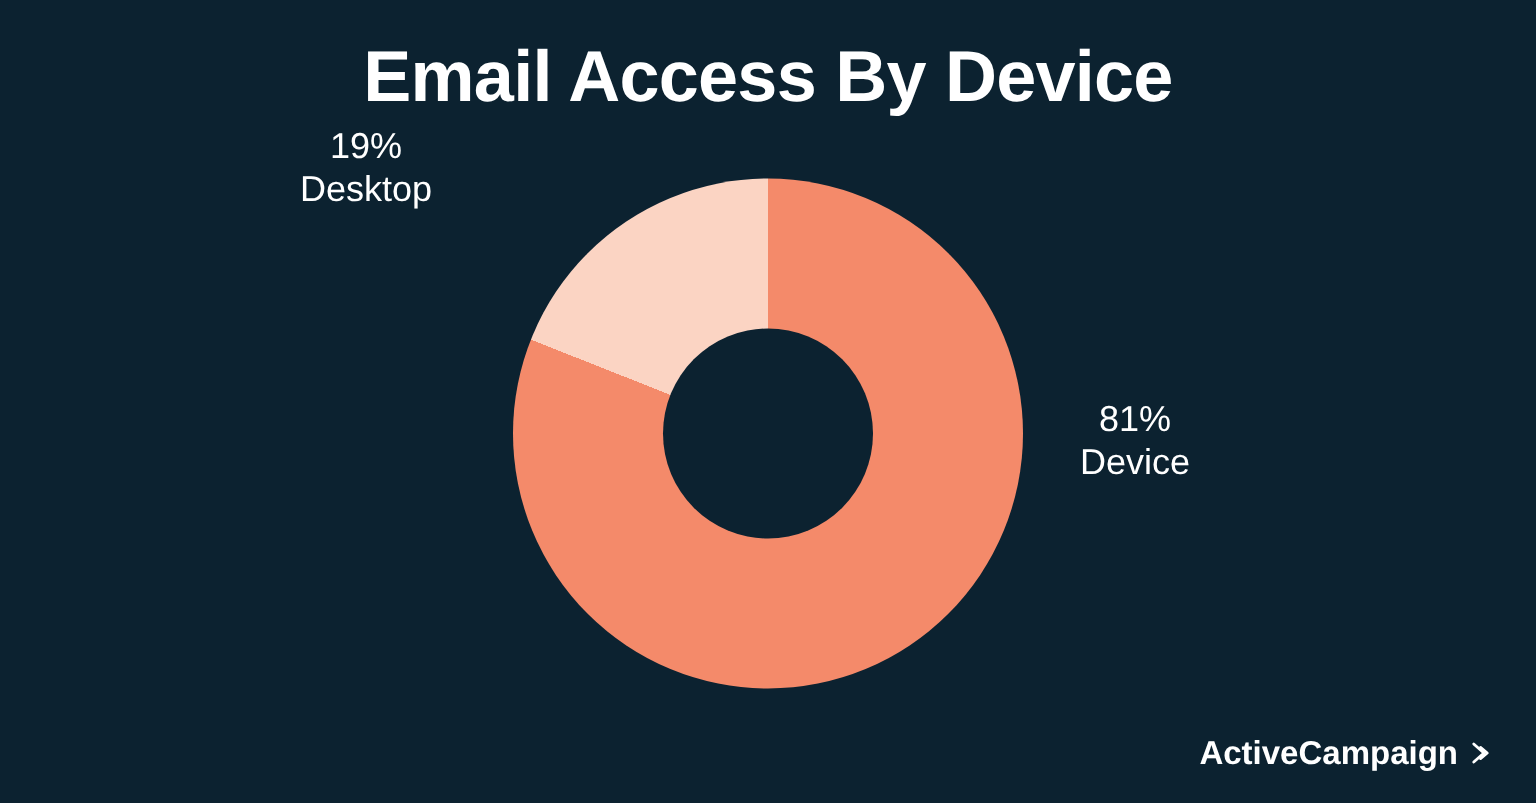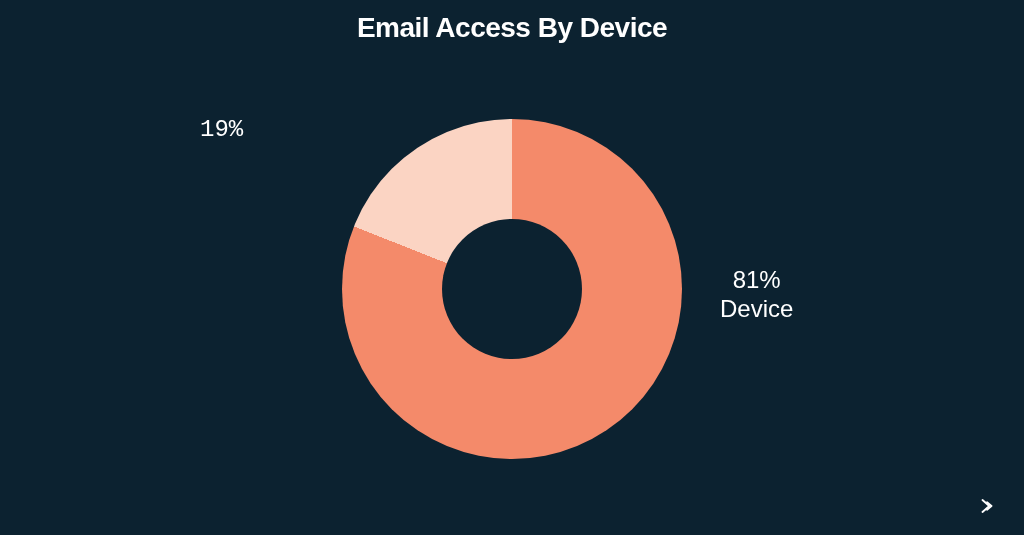--- a/index.html
+++ b/index.html
@@ -10,24 +10,24 @@
     body {
       width: 1024px;
       height: 535px;
       background: #0c2230;
       font-family: -apple-system, BlinkMacSystemFont, "Segoe UI", Arial, sans-serif;
       position: relative;
       overflow: hidden;
     }
     .title {
       color: #ffffff;
-      font-size: 28px;
+      font-size: 48px;
       font-weight: 800;
       text-align: center;
-      padding-top: 12px;
+      padding-top: 24px;
       letter-spacing: -0.5px;
     }
     .chart-wrap {
       position: absolute;
       left: 50%;
       top: 54%;
       transform: translate(-50%, -50%);
     }
     .donut {
       width: 340px;
@@ -48,22 +48,21 @@
     .label {
       position: absolute;
       color: #ffffff;
       font-size: 24px;
       font-weight: 400;
       text-align: center;
       line-height: 1.2;
     }
     .label-desktop {
       left: 200px;
-      top: 116px;
-      font-family: Liberation Mono, monospace;
+      top: 84px;
     }
     .label-mobile {
       left: 720px;
       top: 266px;
     }
     .brand {
       position: absolute;
       right: 28px;
       bottom: 20px;
       color: #ffffff;
@@ -83,27 +82,29 @@
 
 <h1 class="title">Email Access By Device</h1>
 
 <div class="chart-wrap">
   <div class="donut" id="donut" style="background: conic-gradient(rgb(244, 138, 106) 0deg, rgb(244, 138, 106) 291.6deg, rgb(251, 212, 195) 291.6deg, rgb(251, 212, 195) 360deg);"></div>
   <div class="hole"></div>
 </div>
 
 <div class="label label-desktop">
   <div>19%</div>
+  <div>Desktop</div>
 </div>
 
 <div class="label label-mobile">
   <div>81%</div>
   <div>Device</div>
 </div>
 
 <div class="brand">
+  <span>ActiveCampaign</span>
   <span class="arrow">
     <svg width="18" height="18" viewBox="0 0 24 24" fill="none">
       <path d="M6 4 L15 12 L6 20" stroke="#ffffff" stroke-width="2.5" stroke-linecap="round" stroke-linejoin="round"></path>
       <path d="M12 7 L18 12 L12 17" stroke="#ffffff" stroke-width="2.5" stroke-linecap="round" stroke-linejoin="round"></path>
     </svg>
   </span>
 </div>
 
 </body></html>

